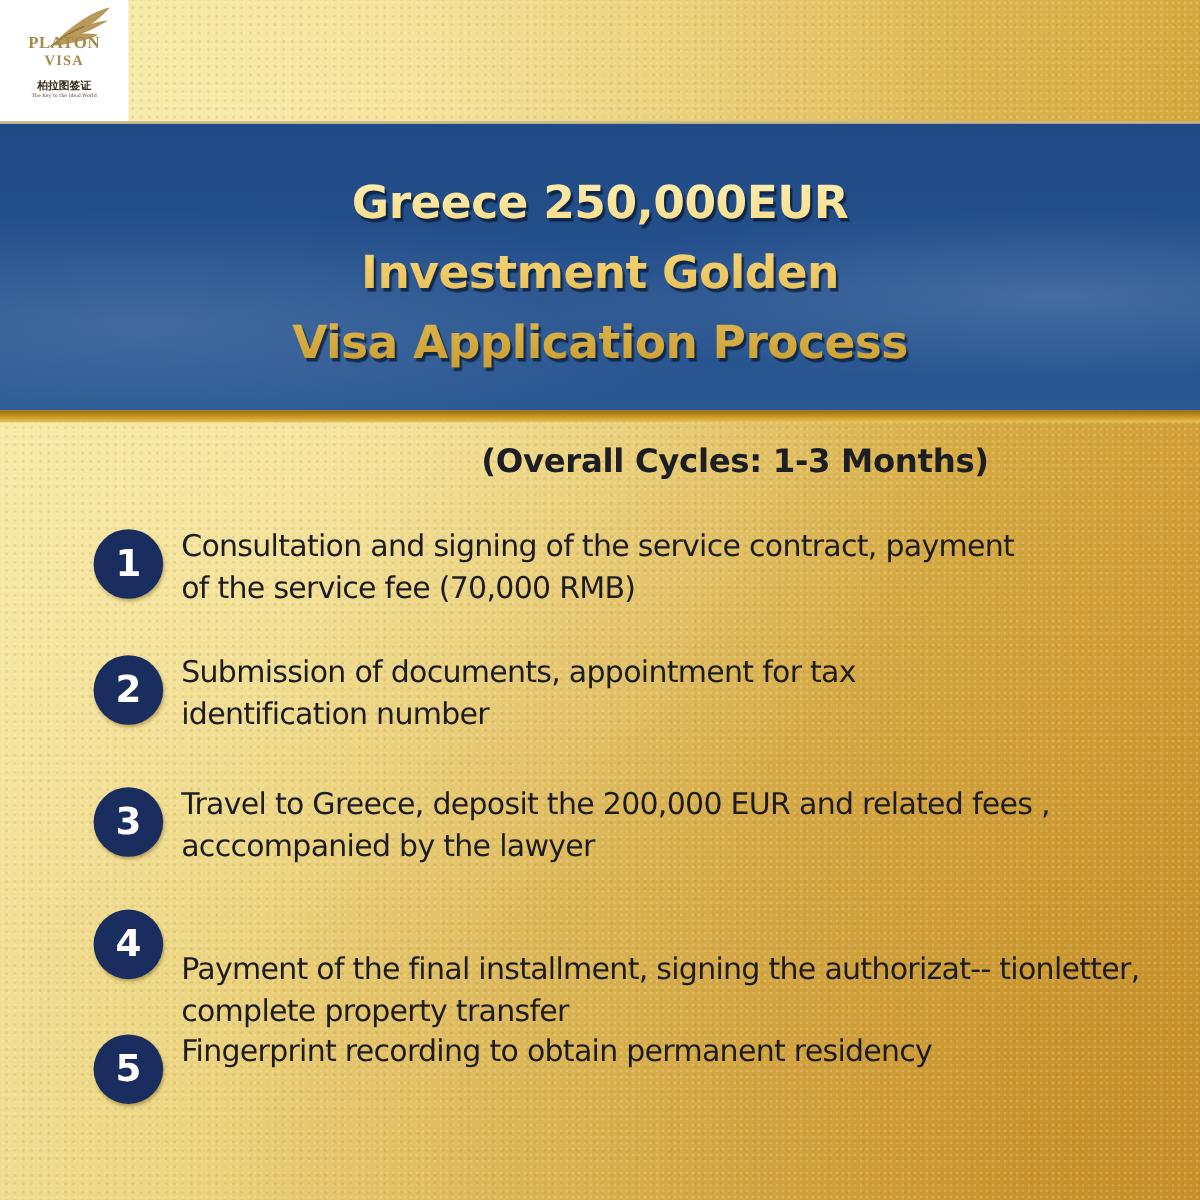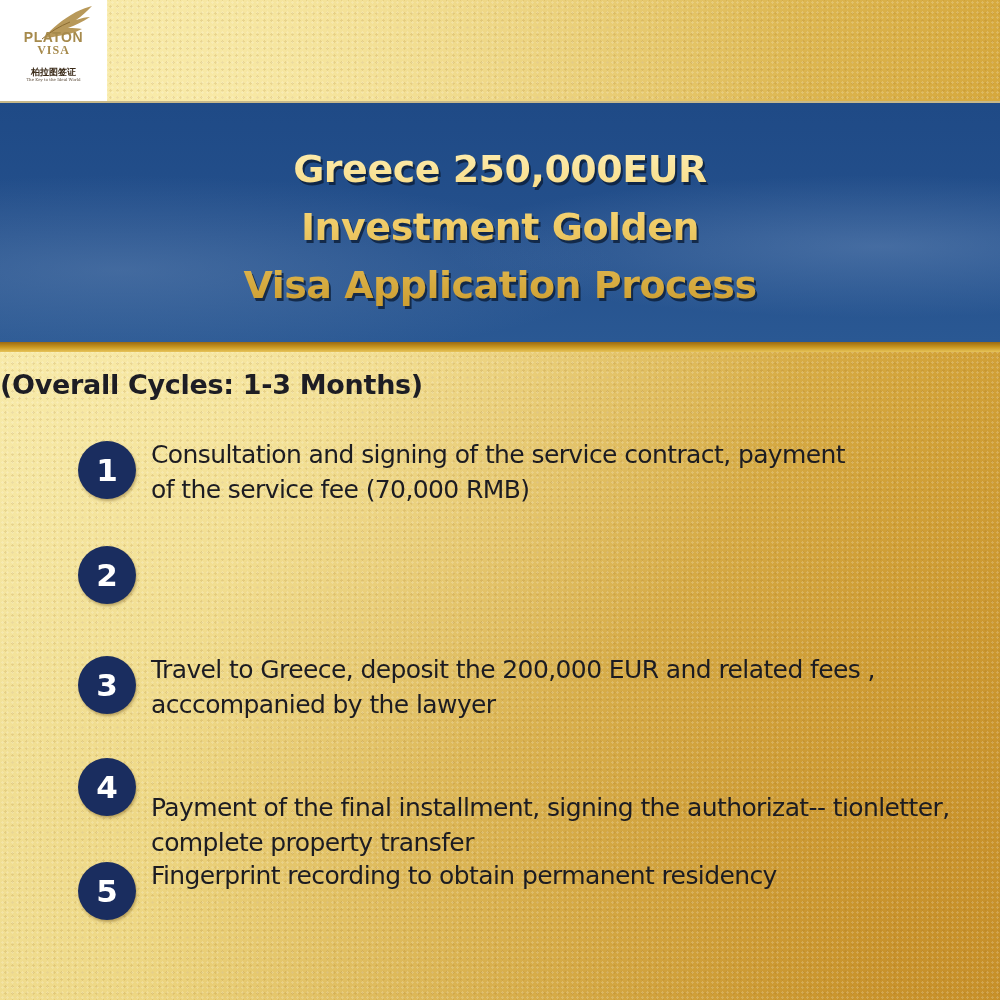--- a/index.html
+++ b/index.html
@@ -23,21 +23,21 @@
   .logo-box {
     position: absolute; left: 0; top: 0; width: 107px; height: 101px;
     background: #ffffff;
     display: flex; flex-direction: column; align-items: center; justify-content: flex-start;
     padding-top: 6px;
   }
   .logo-wing {
     width: 58px; height: 34px; margin-left: 22px;
   }
   .logo-platon {
-    font-family: Liberation Sans, sans-serif;
+    font-family: Liberation Serif, serif;
     color: #a68a4c; font-size: 14px; font-weight: bold; letter-spacing: 0.5px;
     margin-top: -10px; line-height: 14px;
   }
   .logo-visa {
     font-family: Liberation Serif, serif;
     color: #a68a4c; font-size: 12px; font-weight: bold; letter-spacing: 1px; line-height: 13px;
   }
   .logo-cn {
     font-family: "DejaVu Serif", serif; color: #3a2a18; font-size: 9px; font-weight: bold;
     margin-top: 10px; line-height: 10px;
@@ -63,21 +63,21 @@
     font-family: "DejaVu Sans", sans-serif; font-weight: bold;
     font-size: 38px; line-height: 58px; letter-spacing: -0.5px;
     color: #f2cf6c;
     background: linear-gradient(180deg, #fff1b8 0%, #f2cf6c 45%, #c99a2c 100%);
     -webkit-background-clip: text; background-clip: text;
     -webkit-text-fill-color: transparent;
     filter: drop-shadow(2px 3px 0 rgba(10,25,50,0.75));
   }
   .title span { display: block; }
   .subtitle {
-    position: absolute; left: 0; top: 365px; width: 824px; text-align: left;
+    position: absolute; left: 0; top: 365px; width: 824px; text-align: right;
     font-family: "DejaVu Sans", sans-serif; font-weight: bold;
     font-size: 27px; line-height: 40px; color: #1d1d24; letter-spacing: -0.3px;
   }
   .step {
     position: absolute; left: 78px; width: 900px; display: flex; align-items: flex-start;
   }
   .badge {
     flex: 0 0 auto; width: 58px; height: 58px; border-radius: 50%;
     background: #1a2d5f; color: #ffffff;
     font-family: "DejaVu Sans", sans-serif; font-weight: bold; font-size: 31px;
@@ -117,20 +117,21 @@
 
 <div class="subtitle">(Overall Cycles: 1-3 Months)</div>
 
 <div class="step" style="top:441px;">
   <div class="badge">1</div>
   <div class="step-text" style="width:700px;">Consultation and signing of the service contract, payment of the service fee (70,000 RMB)</div>
 </div>
 
 <div class="step" style="top:546px;">
   <div class="badge">2</div>
+  <div class="step-text" style="width:720px;">Submission of documents, appointment for tax identification number</div>
 </div>
 
 <div class="step" style="top:656px;">
   <div class="badge">3</div>
   <div class="step-text" style="width:800px;">Travel to Greece, deposit the 200,000 EUR and related fees , acccompanied by the lawyer</div>
 </div>
 
 <div class="step" style="top:758px;">
   <div class="badge">4</div>
   <div class="step-text" style="width:830px;margin-top:32px;">Payment of the final installment, signing the authorizat-- tionletter, complete property transfer</div>

